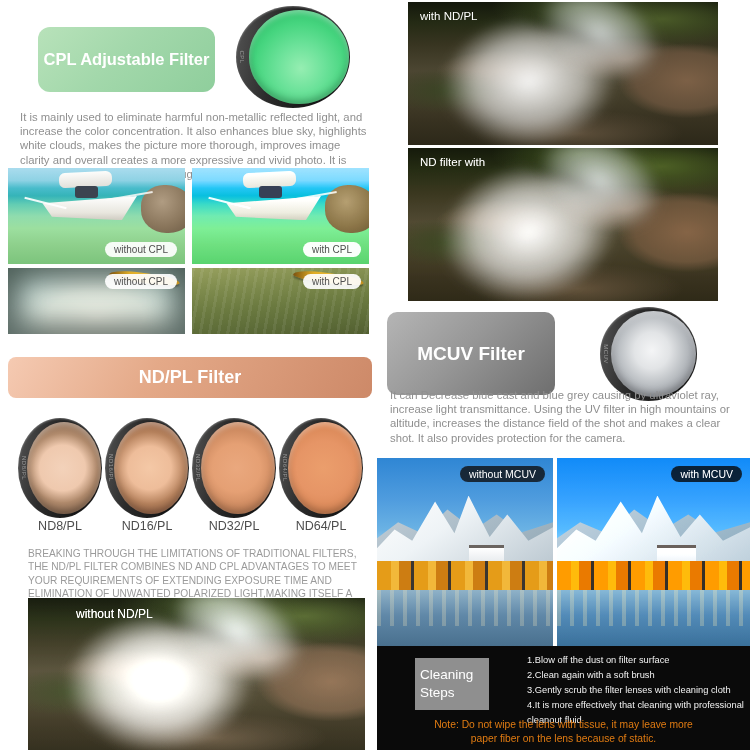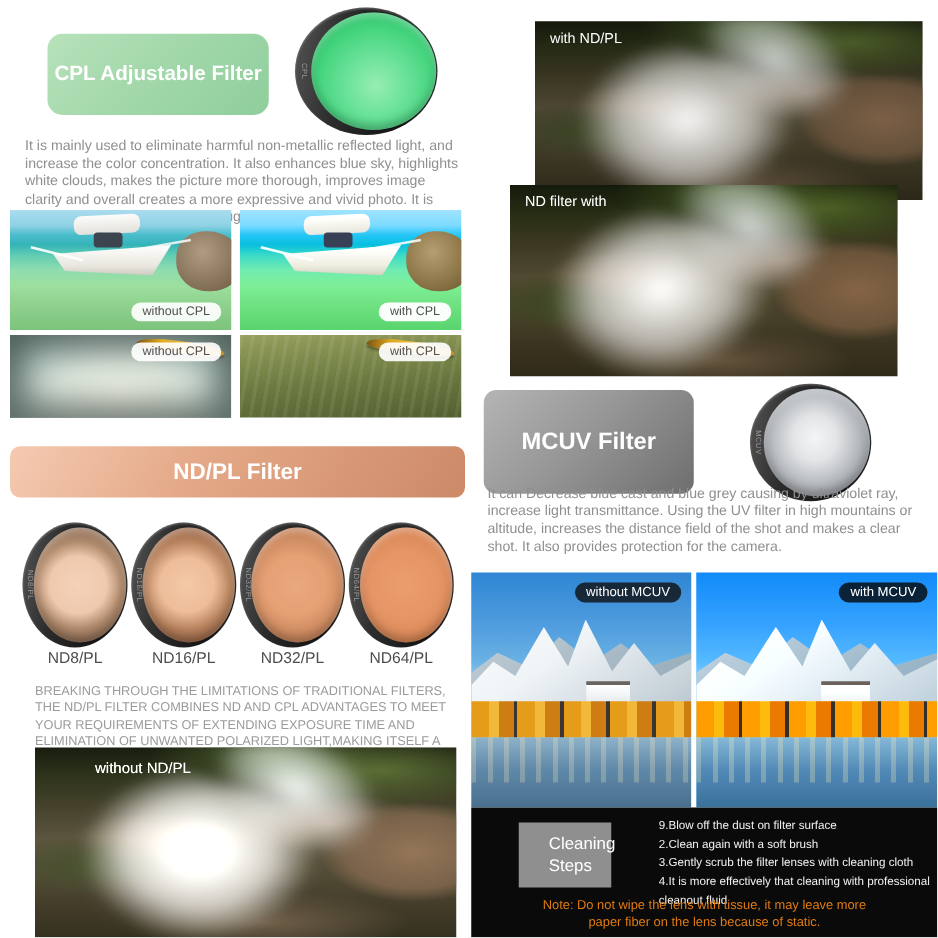--- a/index.html
+++ b/index.html
@@ -114,21 +114,21 @@
   .rim-text { position:absolute; left:3%; top:50%; transform:translateY(-50%);
     writing-mode:vertical-rl; font-size:6px; color:#9a9a9a; letter-spacing:.5px; }
 
   .nd-label { position:absolute; top:519px; width:84px; text-align:center;
     color:#4d4d4d; font-size:12.5px; }
 
   
   .cleaning { left:377px; top:646px; width:373px; height:104px; background:#0a0a0a; }
   .clean-box { position:absolute; left:38px; top:12px; width:74px; height:52px; background:#8f8f8f;
     color:#fff; font-size:13.5px; line-height:1.3; display:flex; flex-direction:column;
-    justify-content:center; padding-left:24px; }
+    justify-content:center; padding-left:5px; }
   .clean-steps { position:absolute; left:150px; top:7px; width:218px; color:#f2f2f2;
     font-size:9.3px; line-height:1.62; }
   .clean-note { position:absolute; left:0; top:72px; width:100%; text-align:center;
     color:#e07b12; font-size:10.3px; line-height:1.35; }
 </style>
 </head>
 <body>
 
 <div id="stage">
 
@@ -203,21 +203,21 @@
   <div class="nd-label" style="left:279px;">ND64/PL</div>
 
   <div class="abs para nd-para">BREAKING THROUGH THE LIMITATIONS OF TRADITIONAL FILTERS, THE ND/PL FILTER COMBINES ND AND CPL ADVANTAGES TO MEET YOUR REQUIREMENTS OF EXTENDING EXPOSURE TIME AND ELIMINATION OF UNWANTED POLARIZED LIGHT,MAKING ITSELF A POWERFUL TOOL FOR LANDSCAPE PHOTOGRAPHY.</div>
 
   <div class="photo photo-stream stream-bright" style="left:28px; top:598px; width:337px; height:152px;">
     <div class="stream-water"></div>
     <div class="stream-water2"></div>
     <span class="label-white" style="left:12px; top:9px; font-size:12px;margin-left:36px;">without ND/PL</span>
   </div>
 
-  <div class="photo photo-stream" style="left:428px; top:2px; width:310px; height:143px;margin-top:15px;">
+  <div class="photo photo-stream" style="left:408px; top:2px; width:310px; height:143px;">
     <div class="stream-water"></div>
     <div class="stream-water2"></div>
     <span class="label-white" style="left:12px; top:8px;">with ND/PL</span>
   </div>
 
   <div class="photo photo-stream stream-warm" style="left:408px; top:148px; width:310px; height:153px;">
     <div class="stream-water"></div>
     <div class="stream-water2"></div>
     <span class="label-white" style="left:12px; top:8px;">ND filter with</span>
   </div>
@@ -248,21 +248,21 @@
     <div class="fjord-water"></div>
     <span class="pill pill-dark" style="right:8px; top:8px;">with MCUV</span>
   </div>
 
   <div class="abs cleaning">
     <div class="clean-box">
       <div>Cleaning</div>
       <div>Steps</div>
     </div>
     <div class="clean-steps">
-      <div>9.Blow off the dust on filter surface</div>
+      <div>1.Blow off the dust on filter surface</div>
       <div>2.Clean again with a soft brush</div>
       <div>3.Gently scrub the filter lenses with cleaning cloth</div>
       <div>4.It is more effectively that cleaning with professional cleanout fluid</div>
     </div>
     <div class="clean-note">
       <div>Note: Do not wipe the lens with tissue, it may leave more</div>
       <div>paper fiber on the lens because of static.</div>
     </div>
   </div>
 

